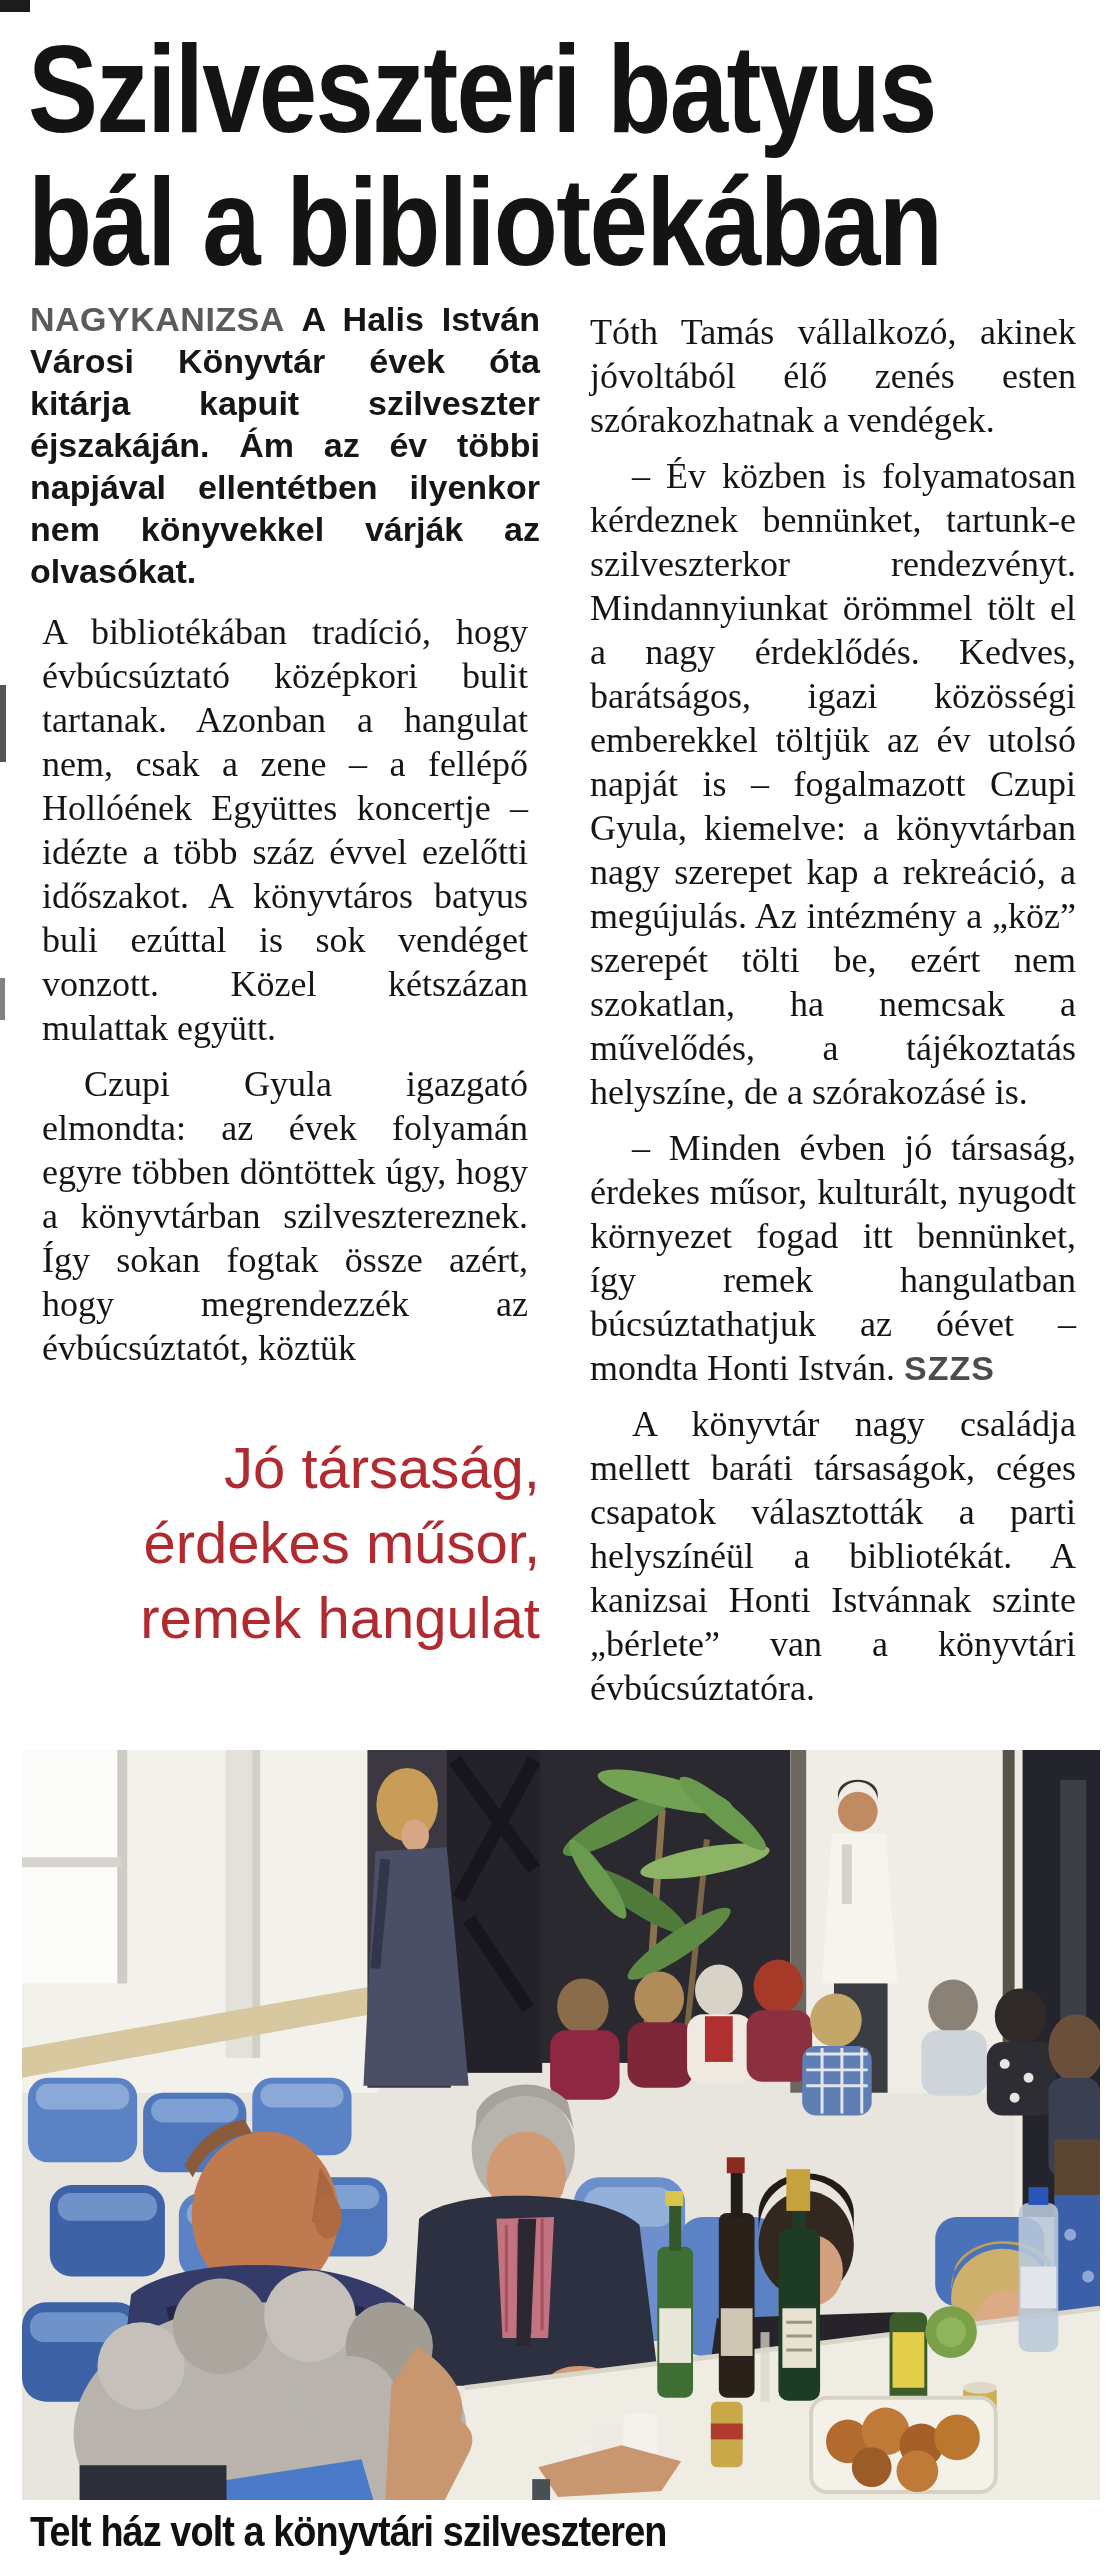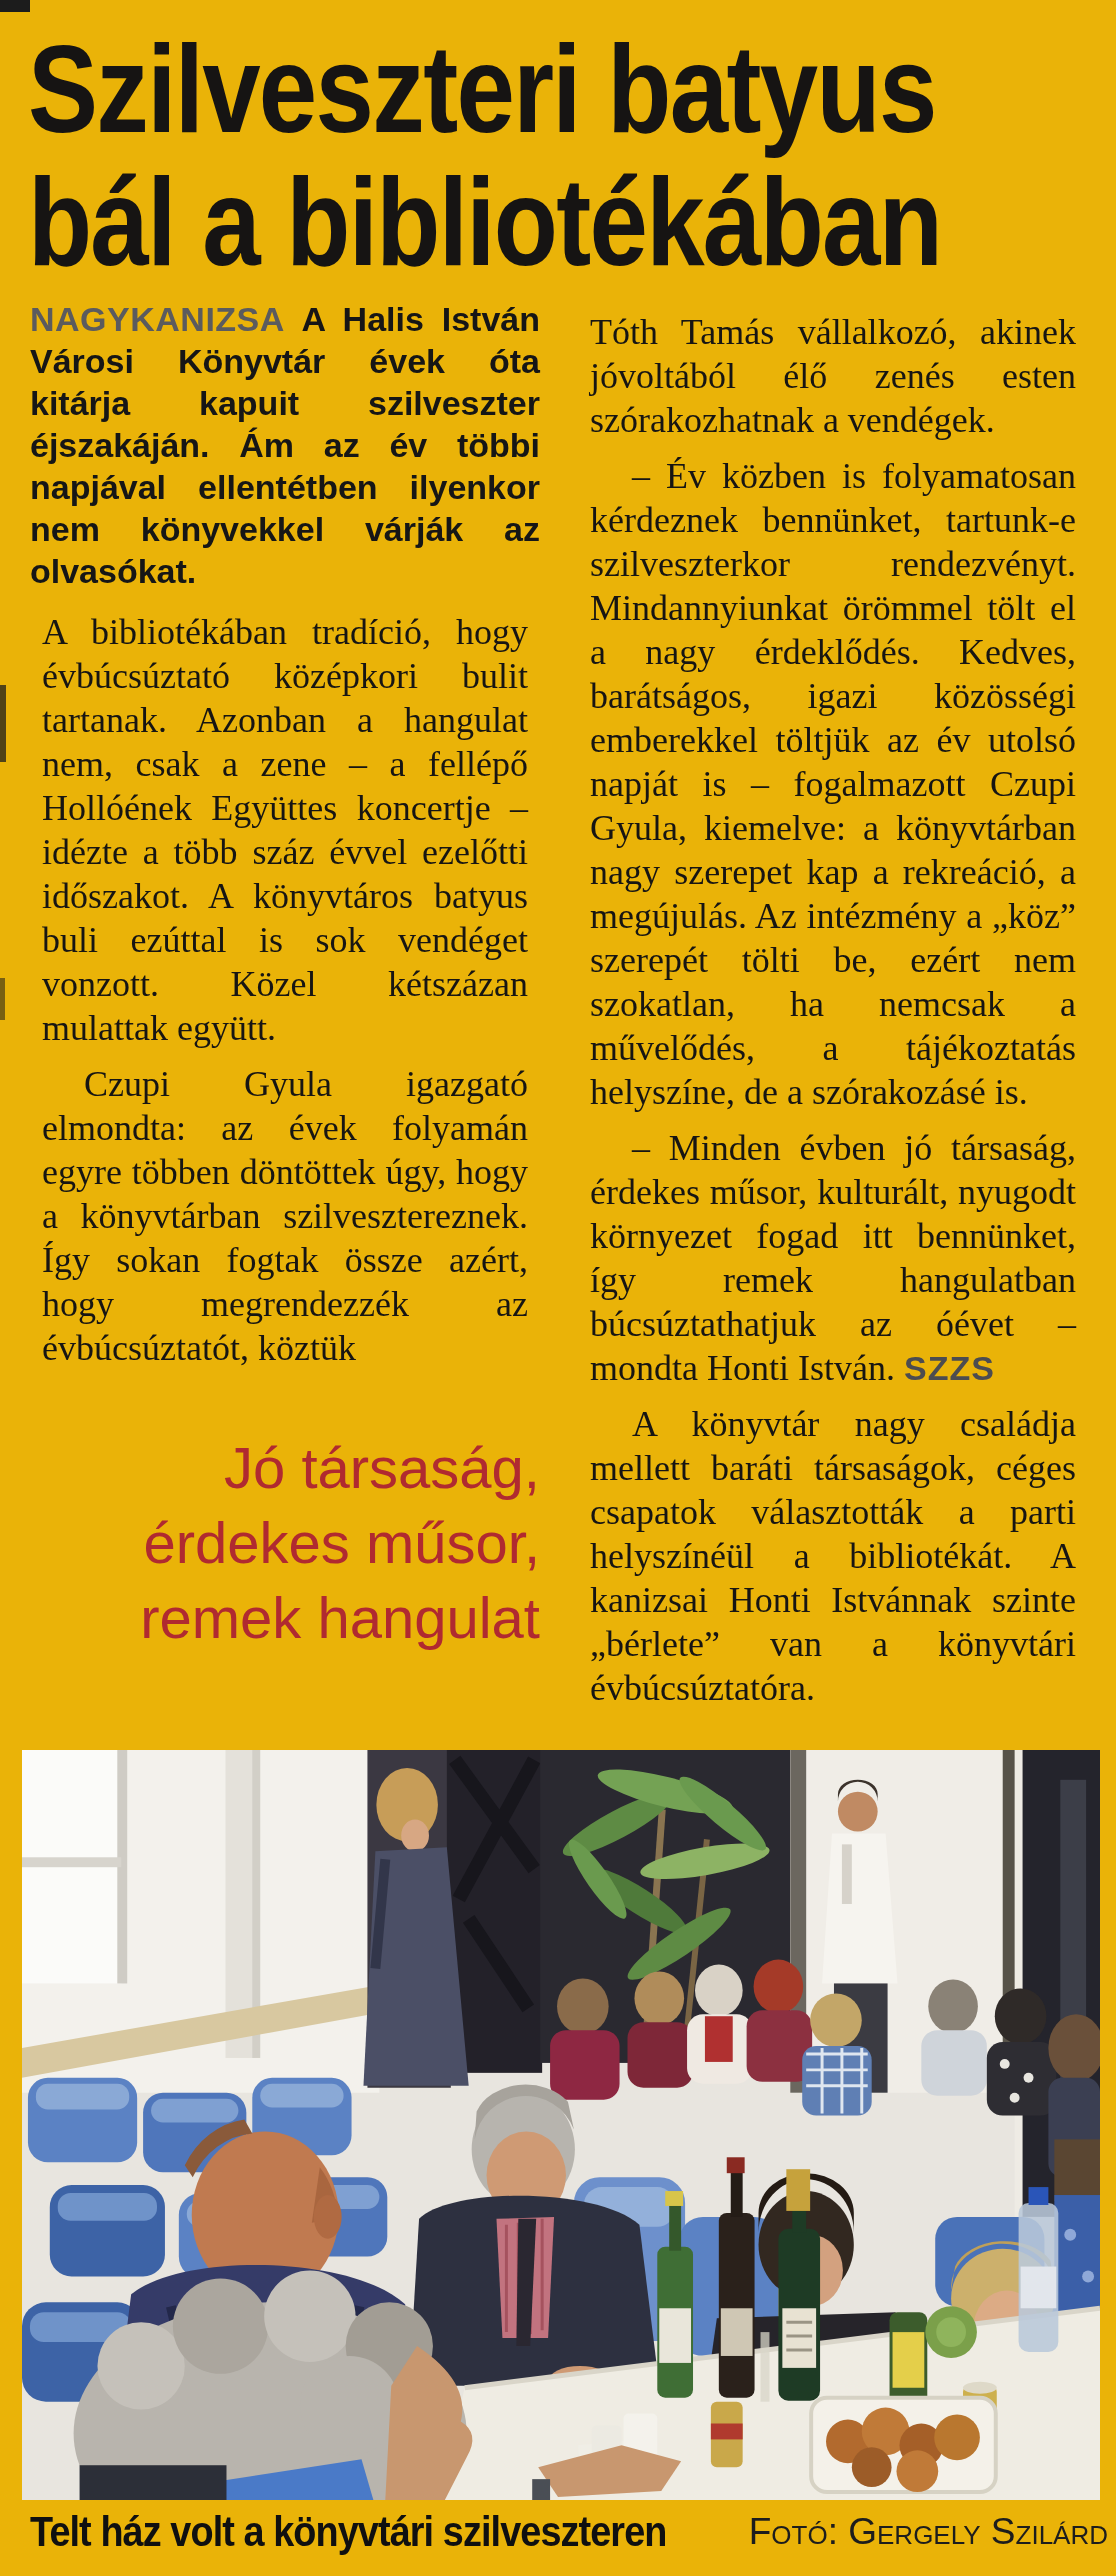--- a/index.html
+++ b/index.html
@@ -1,20 +1,20 @@
 <!DOCTYPE html>
 <html lang="hu"><head>
 <meta charset="utf-8">
 <style>
   html,body{margin:0;padding:0;}
   body{background:#e9e7e3;}
   .page{
     position:relative;
     width:1116px;height:2576px;
-    background:#eab308;
+    background:#ffffff;
     overflow:hidden;
     font-family:"Liberation Serif", serif;
     color:#141414;
   }
   
   .artifact{position:absolute;background:#1c1c1c;}
   .artifact.a1{left:0;top:0;width:30px;height:12px;}
   .artifact.a2{left:0;top:685px;width:6px;height:77px;opacity:.75;}
   .artifact.a3{left:0;top:978px;width:5px;height:42px;opacity:.55;}
 
@@ -321,17 +321,16 @@
 
       <g>
         <path d="M520,722 L604,700 L664,716 L644,746 L540,752 Z" fill="#c8976f"></path>
         <rect x="514" y="734" width="18" height="22" fill="#4a4e55"></rect>
       </g>
     </svg>
   </figure>
 
   <div class="captionbar">
     <span class="caption">Telt ház volt a könyvtári szilveszteren</span>
-    <span class="credit">Fotó: Gergely Szilárd</span>
   </div>
 
 </div>
 
 
 </body></html>

